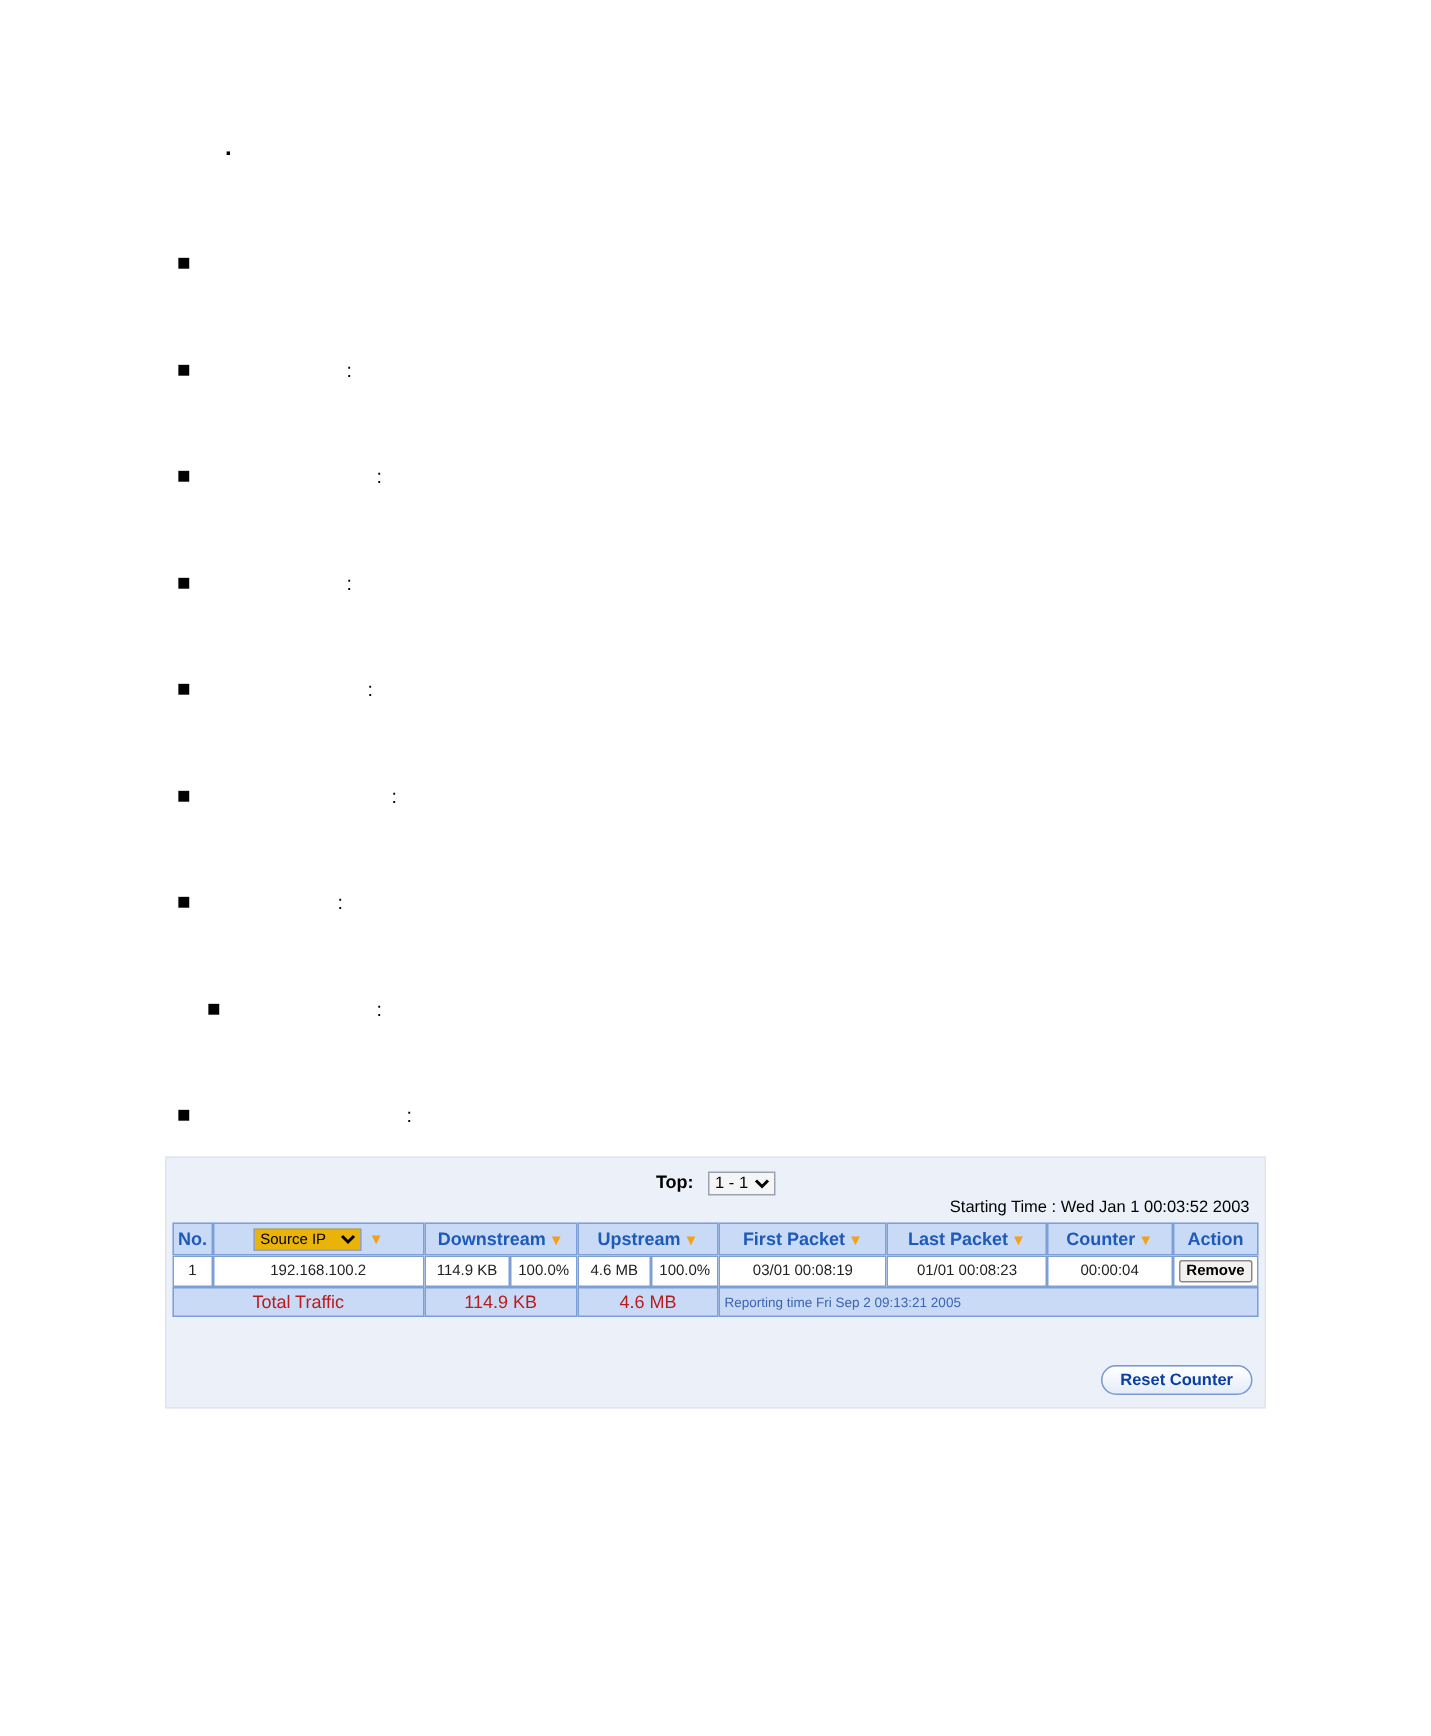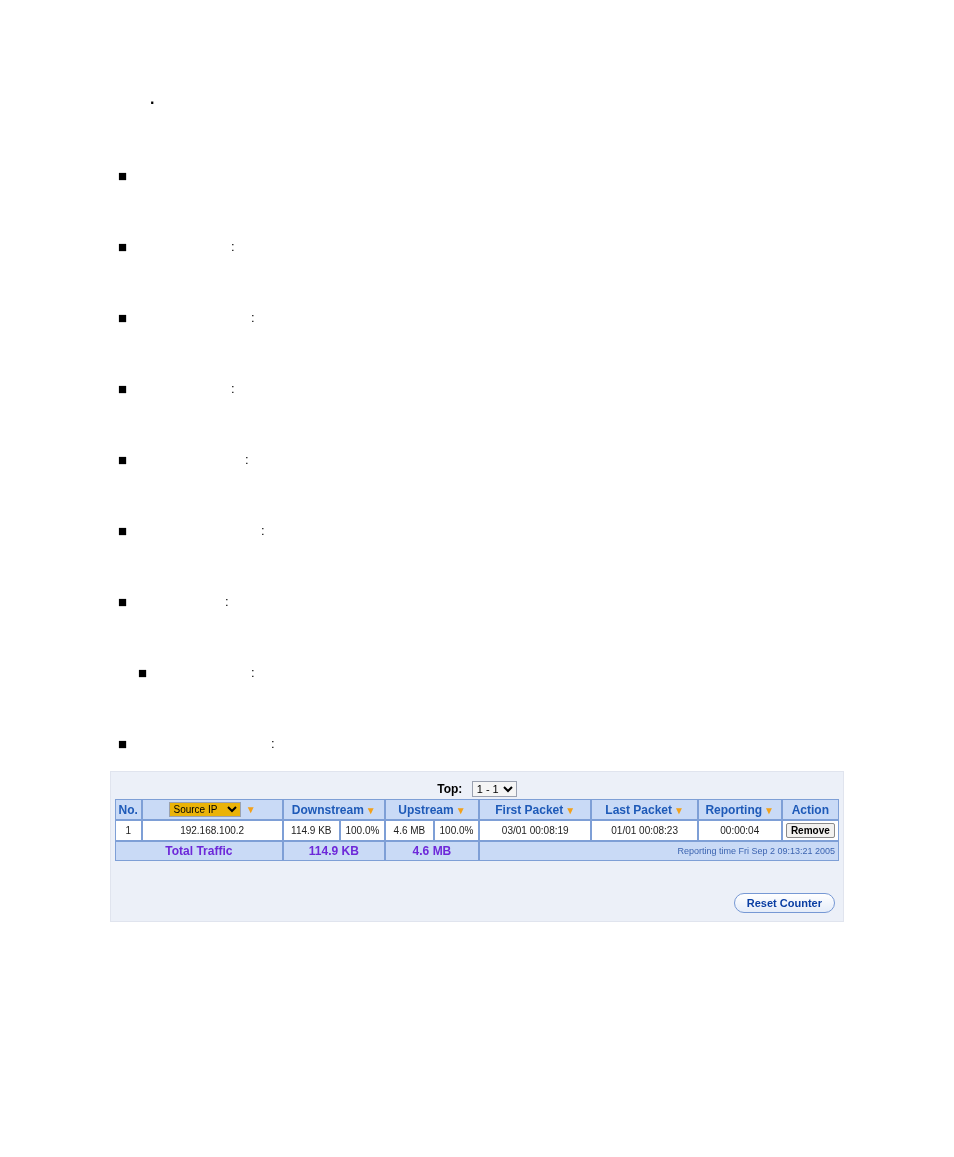--- a/index.html
+++ b/index.html
@@ -93,29 +93,29 @@
   }
   table.traffic .sel {
     font-size: 10px;
     background: #eab308;
     border: 1px solid #9aa1b0;
     width: 72px;
   }
 
   table.traffic tr.total td {
     background: #c9daf6;
-    color: #6d28d9;
-    font-weight: bold;
+    color: #b91c1c;
+    font-weight: normal;
     font-size: 12px;
   }
   table.traffic tr.total td.report-time {
     font-weight: normal;
     font-size: 9px;
     color: #3c64b0;
-    text-align: right;
+    text-align: left;
   }
 
   .remove-btn {
     display: inline-block;
     background: #f2f1ef;
     border: 1px solid #8a8a8a;
     font-size: 10px;
     font-weight: bold;
     padding: 1px 4px;
     color: #000;
@@ -192,20 +192,24 @@
       <span><span></span><span class="colon" style="margin-left:128px;">:</span></span>
     </div>
   </div>
 
   <div class="panel">
     <div class="top-row">
       <span class="top-label">Top:</span>
       <select>
         <option>1 - 1</option>
       </select>
+    </div>
+    <div class="start-time">
+      <span>Starting Time :</span>
+      <span>Wed Jan 1 00:03:52 2003</span>
     </div>
 
     <table class="traffic">
       <colgroup>
         <col class="c-no">
           <col class="c-src">
           <col class="c-ds">
           <col class="c-dsp">
         <col class="c-us">
           <col class="c-usp">
@@ -229,21 +233,21 @@
         <th colspan="2">
           <span>Upstream</span><span class="sort-ic">▼</span>
         </th>
         <th>
           <span>First Packet</span><span class="sort-ic">▼</span>
         </th>
         <th>
           <span>Last Packet</span><span class="sort-ic">▼</span>
         </th>
         <th>
-          <span>Reporting</span><span class="sort-ic">▼</span>
+          <span>Counter</span><span class="sort-ic">▼</span>
         </th>
         <th><span>Action</span></th>
       </tr>
 
       <tr>
         <td>1</td>
         <td>192.168.100.2</td>
         <td>114.9 KB</td>
         <td>100.0%</td>
         <td>4.6 MB</td>

